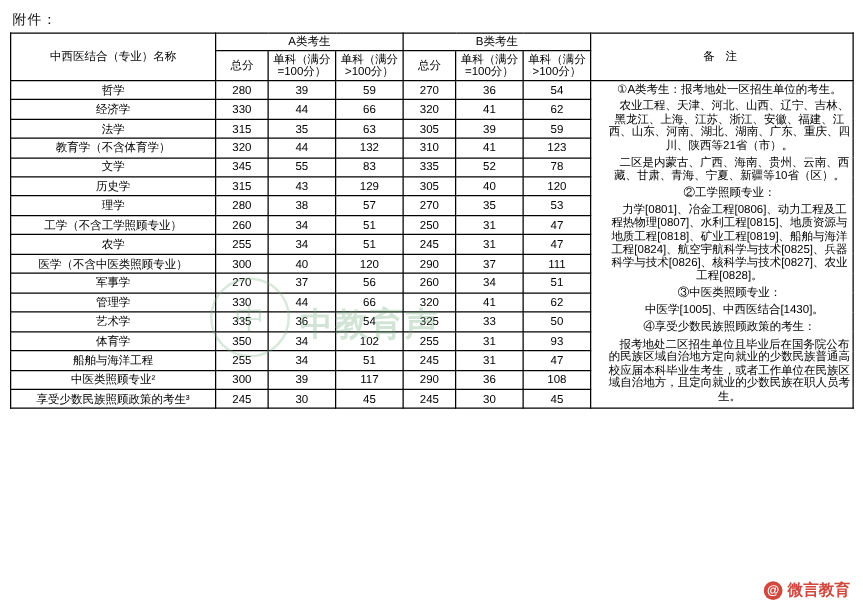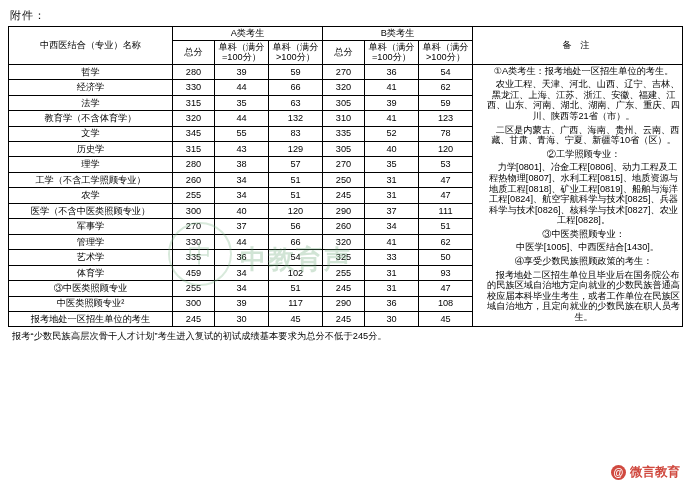--- a/index.html
+++ b/index.html
@@ -325,58 +325,57 @@
         <td class="col-disc">艺术学</td>
         <td>335</td>
         <td>36</td>
         <td>54</td>
         <td>325</td>
         <td>33</td>
         <td>50</td>
       </tr>
       <tr>
         <td class="col-disc">体育学</td>
-        <td>459</td>
+        <td>350</td>
         <td>34</td>
         <td>102</td>
         <td>255</td>
         <td>31</td>
         <td>93</td>
       </tr>
       <tr>
-        <td class="col-disc">③中医类照顾专业</td>
+        <td class="col-disc">船舶与海洋工程</td>
         <td>255</td>
         <td>34</td>
         <td>51</td>
         <td>245</td>
         <td>31</td>
         <td>47</td>
       </tr>
       <tr>
         <td class="col-disc">中医类照顾专业²</td>
         <td>300</td>
         <td>39</td>
         <td>117</td>
         <td>290</td>
         <td>36</td>
         <td>108</td>
       </tr>
       <tr>
-        <td class="col-disc">报考地处一区招生单位的考生</td>
+        <td class="col-disc">享受少数民族照顾政策的考生³</td>
         <td>245</td>
         <td>30</td>
         <td>45</td>
         <td>245</td>
         <td>30</td>
         <td>45</td>
       </tr>
     </tbody>
   </table>
 
-  <div class="note-line">报考“少数民族高层次骨干人才计划”考生进入复试的初试成绩基本要求为总分不低于245分。</div>
 
   <div class="watermark">
     <div class="wm-badge">中</div>
     <div class="wm-text">
       <div class="wm-main">中教育声</div>
     </div>
   </div>
 
   <div class="weibo-badge">
     <span class="weibo-eye">@</span>

